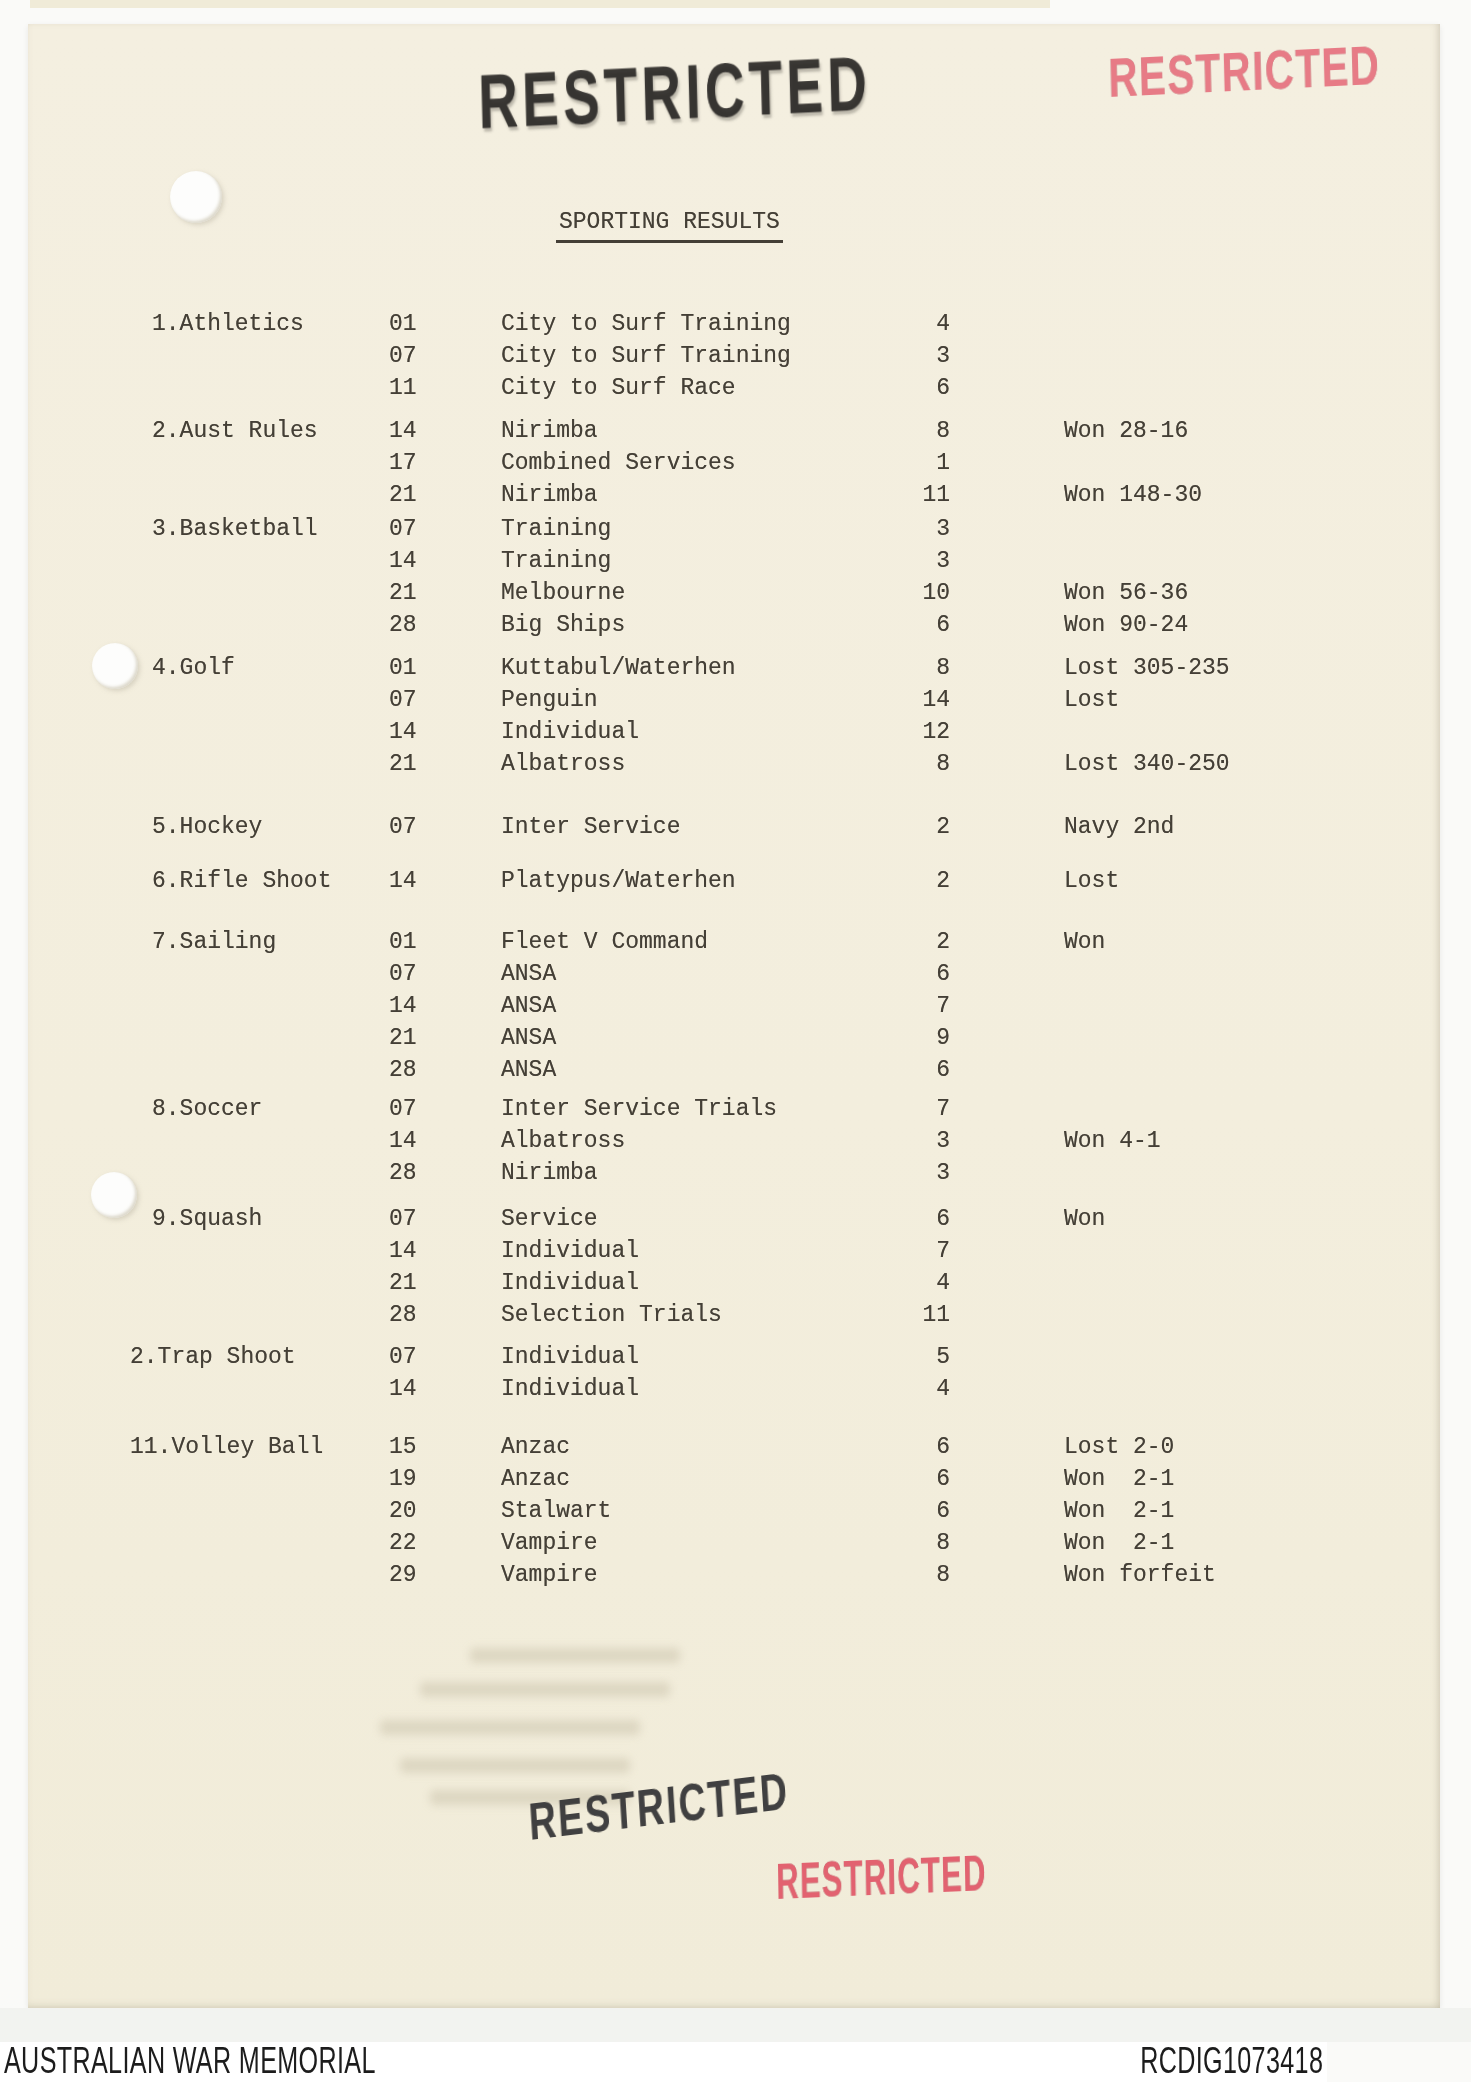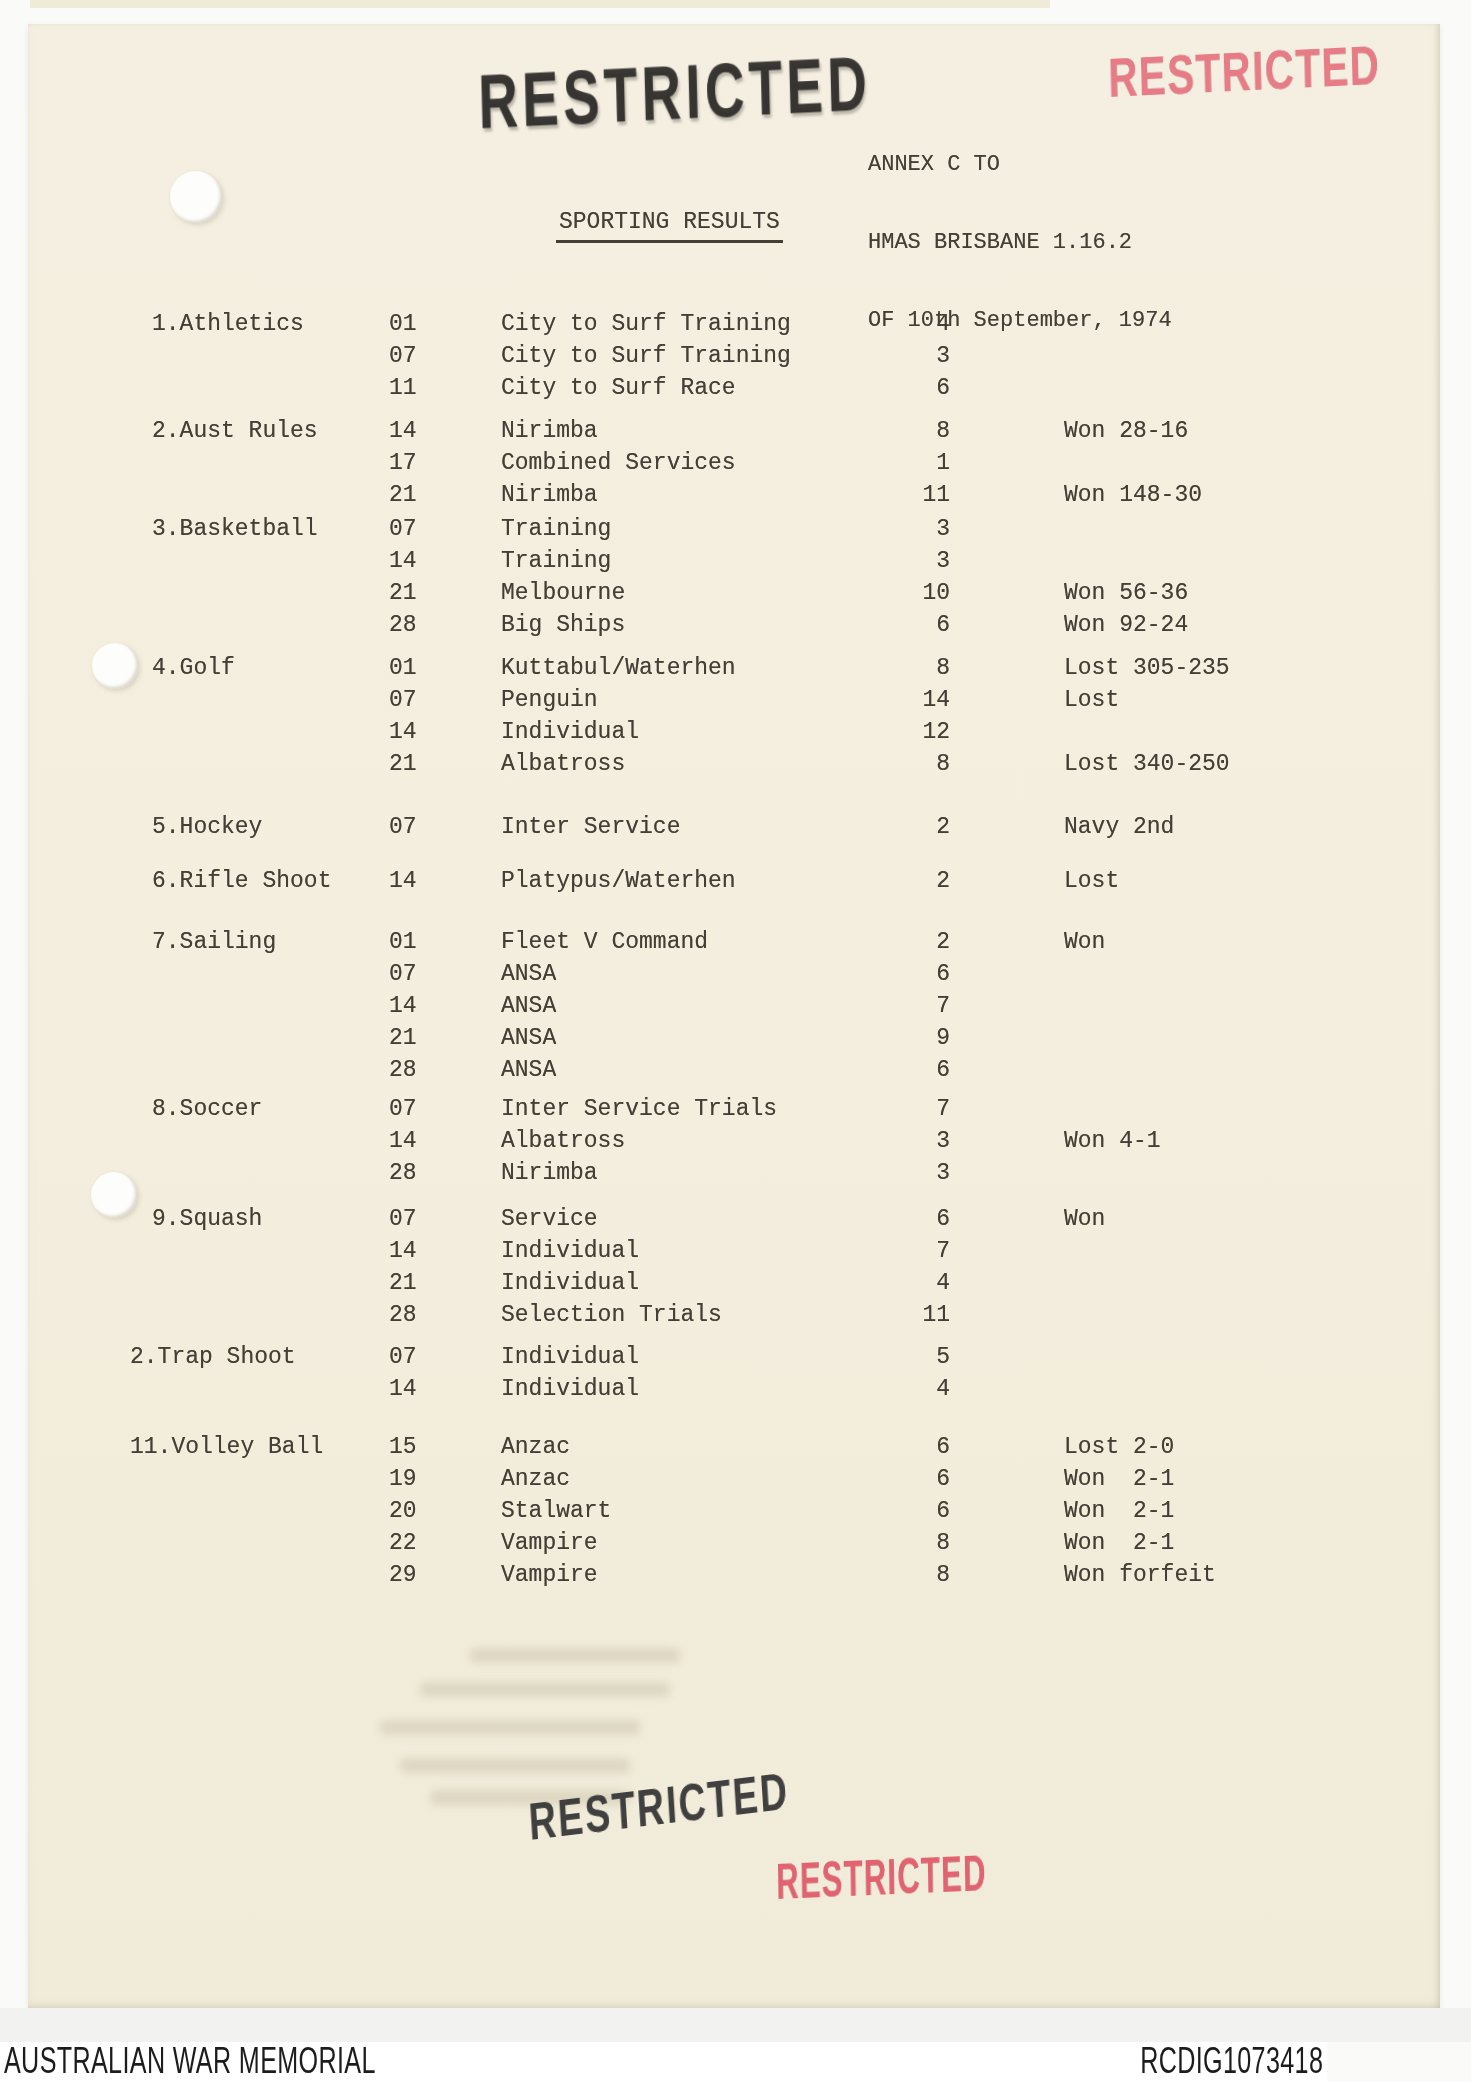--- a/index.html
+++ b/index.html
@@ -109,25 +109,20 @@
 
 <div class="scan">
 
   <div class="top-sliver"></div>
 
   <div class="paper tw">
 
     <div class="stamp stamp-black-top">RESTRICTED</div>
     <div class="stamp stamp-red-top">RESTRICTED</div>
 
-    <div class="annex">
-      <div>ANNEX C TO</div>
-      <div>HMAS BRISBANE 1.16.2</div>
-      <div>OF 10th September, 1974</div>
-    </div>
 
     <div class="doc-title">SPORTING RESULTS</div>
 
 
     <div id="results-rows">
         <div class="section sec0">
           <div class="trow">
             <span class="sport">1.Athletics</span>
             <span class="date">01</span>
             <span class="opp">City to Surf Training</span>
@@ -179,21 +174,21 @@
           <div class="trow">
             <span class="date">21</span>
             <span class="opp">Melbourne</span>
             <span class="num">10</span>
             <span class="res">Won 56-36</span>
           </div>
           <div class="trow">
             <span class="date">28</span>
             <span class="opp">Big Ships</span>
             <span class="num">6</span>
-            <span class="res">Won 92-24</span>
+            <span class="res">Won 90-24</span>
           </div>
         </div>
         <div class="section sec3">
           <div class="trow">
             <span class="sport">4.Golf</span>
             <span class="date">01</span>
             <span class="opp">Kuttabul/Waterhen</span>
             <span class="num">8</span>
             <span class="res">Lost 305-235</span>
           </div>

